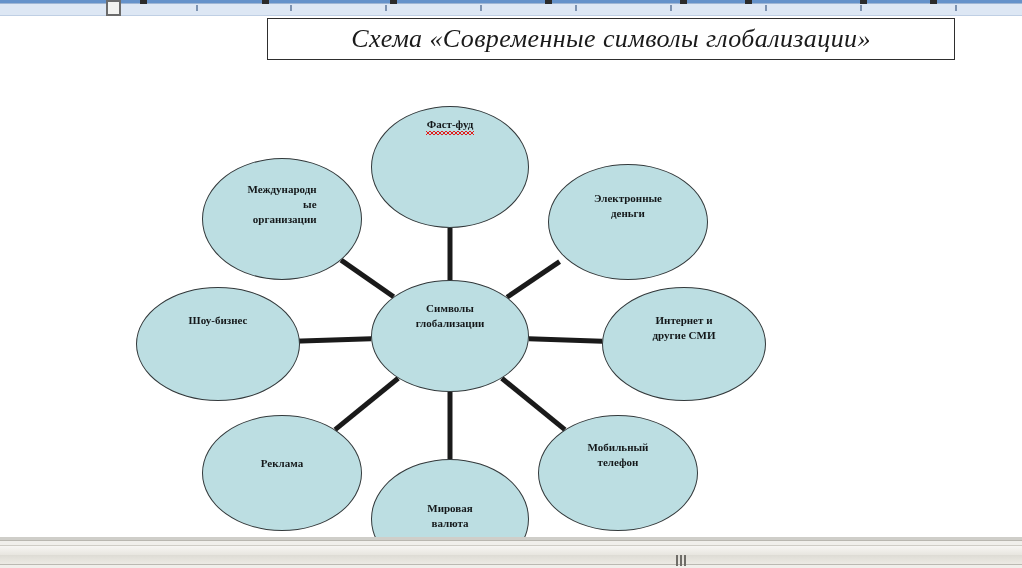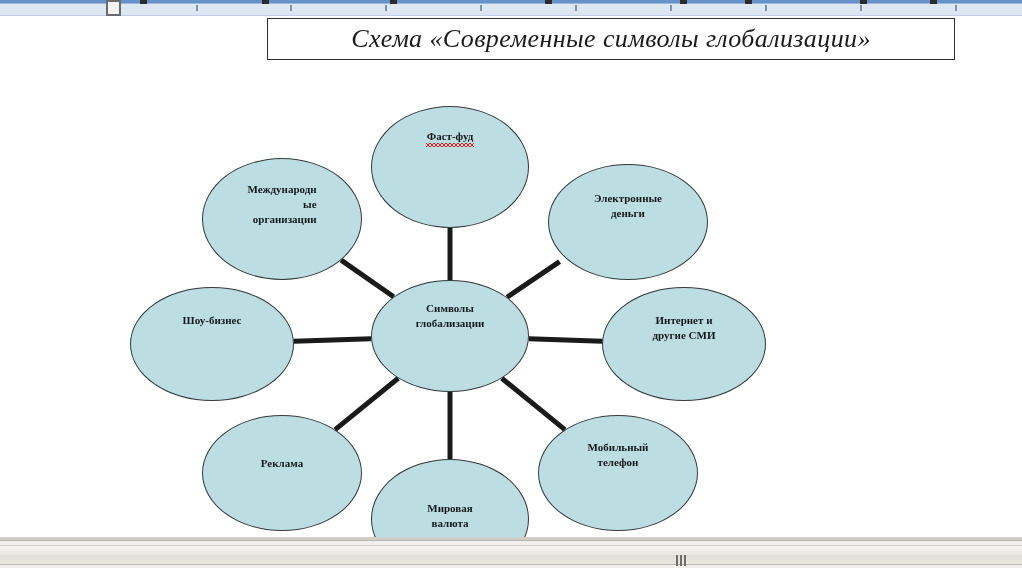--- a/index.html
+++ b/index.html
@@ -254,42 +254,42 @@
           <line x1="507.0673611599523" y1="281.2757192128895" x2="559.5921799947752" y2="245.6338778606883" stroke="#1a1a1a" stroke-width="5" stroke-linecap="butt"></line>
           <line x1="528.9082794534213" y1="322.69771895567254" x2="602.0989972384849" y2="325.199965717555" stroke="#1a1a1a" stroke-width="5" stroke-linecap="butt"></line>
           <line x1="501.82775218295103" y1="362.26429791109695" x2="564.8454756300856" y2="413.6537509602484" stroke="#1a1a1a" stroke-width="5" stroke-linecap="butt"></line>
           <line x1="450" y1="376" x2="450" y2="443" stroke="#1a1a1a" stroke-width="5" stroke-linecap="butt"></line>
           <line x1="398.17224781704897" y1="362.26429791109695" x2="335.15452436991444" y2="413.6537509602484" stroke="#1a1a1a" stroke-width="5" stroke-linecap="butt"></line>
           <line x1="371.08866855589974" y1="322.65248172921343" x2="293.90429666207814" y2="325.2469143979133" stroke="#1a1a1a" stroke-width="5" stroke-linecap="butt"></line>
           <line x1="393.6465795160552" y1="280.75386787725273" x2="341.06985392734157" y2="244.13793398511285" stroke="#1a1a1a" stroke-width="5" stroke-linecap="butt"></line>
         </svg>
       <div id="node-layer">
           <div class="node" style="left: 371px; top: 90px; width: 158px; height: 122px; background: rgb(188, 222, 226); border-color: rgb(51, 57, 59);">
-            <div class="node-label" style="margin-top: 22px; color: rgb(20, 24, 26);"><span class="squiggle">Фаст-фуд</span></div>
+            <div class="node-label" style="margin-top: 10px; color: rgb(20, 24, 26);"><span class="squiggle">Фаст-фуд</span></div>
           </div>
           <div class="node" style="left: 548px; top: 148px; width: 160px; height: 116px; background: rgb(188, 222, 226); border-color: rgb(51, 57, 59);">
             <div class="node-label" style="margin-top: 26px; color: rgb(20, 24, 26);">Электронные
 деньги</div>
           </div>
           <div class="node" style="left: 602px; top: 271px; width: 164px; height: 114px; background: rgb(188, 222, 226); border-color: rgb(51, 57, 59);">
             <div class="node-label" style="margin-top: 25px; color: rgb(20, 24, 26);">Интернет и
 другие СМИ</div>
           </div>
           <div class="node" style="left: 538px; top: 399px; width: 160px; height: 116px; background: rgb(188, 222, 226); border-color: rgb(51, 57, 59);">
             <div class="node-label" style="margin-top: 24px; color: rgb(20, 24, 26);">Мобильный
 телефон</div>
           </div>
           <div class="node" style="left: 371px; top: 443px; width: 158px; height: 120px; background: rgb(188, 222, 226); border-color: rgb(51, 57, 59);">
             <div class="node-label" style="margin-top: 41px; color: rgb(20, 24, 26);">Мировая
 валюта</div>
           </div>
           <div class="node" style="left: 202px; top: 399px; width: 160px; height: 116px; background: rgb(188, 222, 226); border-color: rgb(51, 57, 59);">
             <div class="node-label" style="margin-top: 40px; color: rgb(20, 24, 26);">Реклама</div>
           </div>
-          <div class="node" style="left: 130px; top: 271px; width: 164px; height: 114px; background: rgb(188, 222, 226); border-color: rgb(51, 57, 59);">
+          <div class="node" style="left: 136px; top: 271px; width: 164px; height: 114px; background: rgb(188, 222, 226); border-color: rgb(51, 57, 59);">
             <div class="node-label" style="margin-top: 25px; color: rgb(20, 24, 26);">Шоу-бизнес</div>
           </div>
           <div class="node" style="left: 202px; top: 142px; width: 160px; height: 122px; background: rgb(188, 222, 226); border-color: rgb(51, 57, 59);">
             <div class="node-label" style="margin-top: 23px; color: rgb(20, 24, 26); text-align: right;">Международн
 ые
 организации</div>
           </div>
           <div class="node center" style="left: 371px; top: 264px; width: 158px; height: 112px; background: rgb(188, 222, 226); border-color: rgb(51, 57, 59);">
             <div class="node-label" style="margin-top: 20px; color: rgb(20, 24, 26);">Символы
 глобализации</div>

